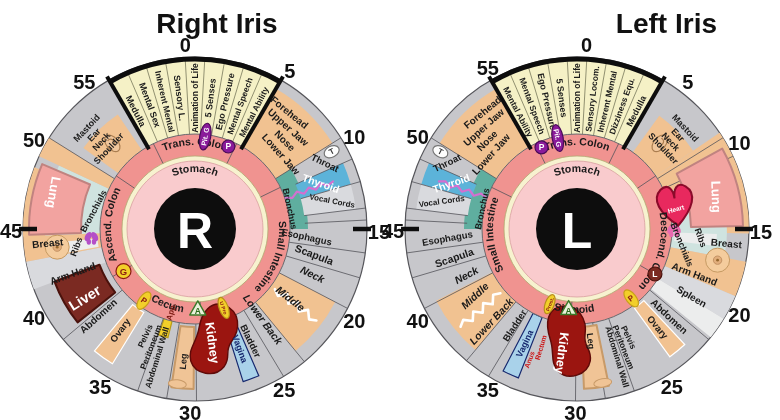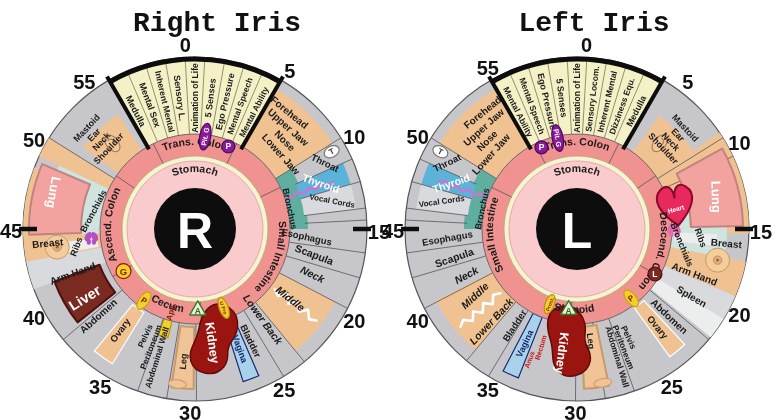--- a/index.html
+++ b/index.html
@@ -1,20 +1,20 @@
 <!DOCTYPE html>
 <html><head>
 <meta charset="utf-8">
 <style>
   html,body{margin:0;padding:0;background:#fff;}
   .stage{position:relative;width:780px;height:420px;background:#fff;overflow:hidden;
          font-family:"Liberation Sans",sans-serif;}
   .iris-title{position:absolute;top:8px;width:200px;text-align:center;
-    font-family:Liberation Mono, monospace;font-weight:bold;font-size:28px;color:#111;}
-  #title-right{left:117px;} #title-left{left:494px;}
+    font-family:Liberation Sans, sans-serif;font-weight:bold;font-size:28px;color:#111;}
+  #title-right{left:117px;} #title-left{left:517px;text-align:right;}
   svg{position:absolute;left:0;top:0;}
   svg text{font-family:"Liberation Sans",sans-serif;}
 </style>
 </head>
 <body>
 
 <div class="stage">
   <svg id="chart-svg" width="780" height="420" viewBox="0 0 780 420">
       <g>
         <circle cx="195" cy="229" r="172" fill="#c7c7cb" stroke="#55555a" stroke-width="1.2"></circle>

